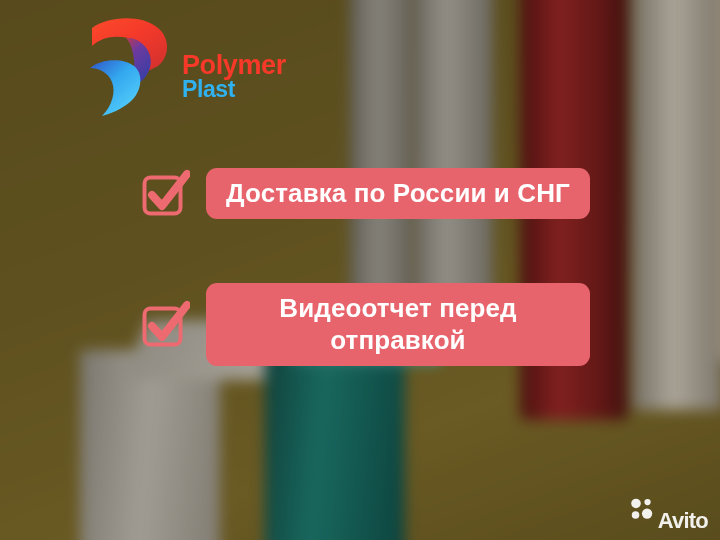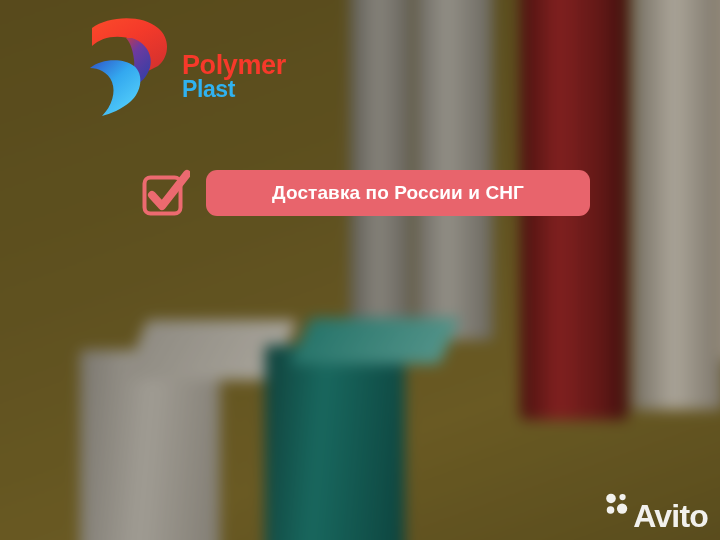--- a/index.html
+++ b/index.html
@@ -107,41 +107,41 @@
     background: #e8646c;
     border-radius: 11px;
     display: flex;
     align-items: center;
     justify-content: center;
     padding: 9px 16px;
     box-sizing: border-box;
   }
   .badge-label {
     color: #ffffff;
-    font-size: 19px;
+    font-size: 26px;
     font-weight: bold;
     text-align: center;
     line-height: 1.25;
     letter-spacing: 0.1px;
     white-space: pre-line;
   }
 
   
   .avito {
     position: absolute;
     right: 12px;
     bottom: 8px;
     display: flex;
     align-items: center;
     opacity: 0.92;
   }
   .avito-dots { margin-right: 4px; display: block; }
   .avito-word {
     color: #ffffff;
-    font-size: 32px;
+    font-size: 22px;
     font-weight: bold;
     letter-spacing: -0.8px;
     line-height: 1;
     margin-top: 20px;
   }
 </style>
 </head>
 <body>
 
 <div class="canvas">
@@ -223,20 +223,32 @@
         <svg viewBox="0 0 50 50" width="50" height="50" aria-hidden="true">
           <rect x="4.5" y="9.5" width="36" height="36" rx="6" ry="6" fill="none" stroke="#ec6a70" stroke-width="4"></rect>
           <path d="M12 27 L22 38 L47 6" fill="none" stroke="#ec6a70" stroke-width="8" stroke-linecap="round" stroke-linejoin="round"></path>
         </svg>
       </span>
       <div class="badge">
         <span class="badge-label">Доставка по России и СНГ</span>
       </div>
     </div>
 
+    <div class="feature">
+      <span class="check-box">
+        <svg viewBox="0 0 50 50" width="50" height="50" aria-hidden="true">
+          <rect x="4.5" y="9.5" width="36" height="36" rx="6" ry="6" fill="none" stroke="#ec6a70" stroke-width="4"></rect>
+          <path d="M12 27 L22 38 L47 6" fill="none" stroke="#ec6a70" stroke-width="8" stroke-linecap="round" stroke-linejoin="round"></path>
+        </svg>
+      </span>
+      <div class="badge">
+        <span class="badge-label">Видеоотчет перед
+отправкой</span>
+      </div>
+    </div>
 
 
   </div>
 
   <div class="avito">
     <span class="avito-dots">
       <svg viewBox="0 0 26 26" width="24" height="24" aria-hidden="true">
         <circle cx="6.5" cy="7" r="5.2" fill="#ffffff"></circle>
         <circle cx="19" cy="5.5" r="3.4" fill="#ffffff"></circle>
         <circle cx="6" cy="19.5" r="4.1" fill="#ffffff"></circle>

